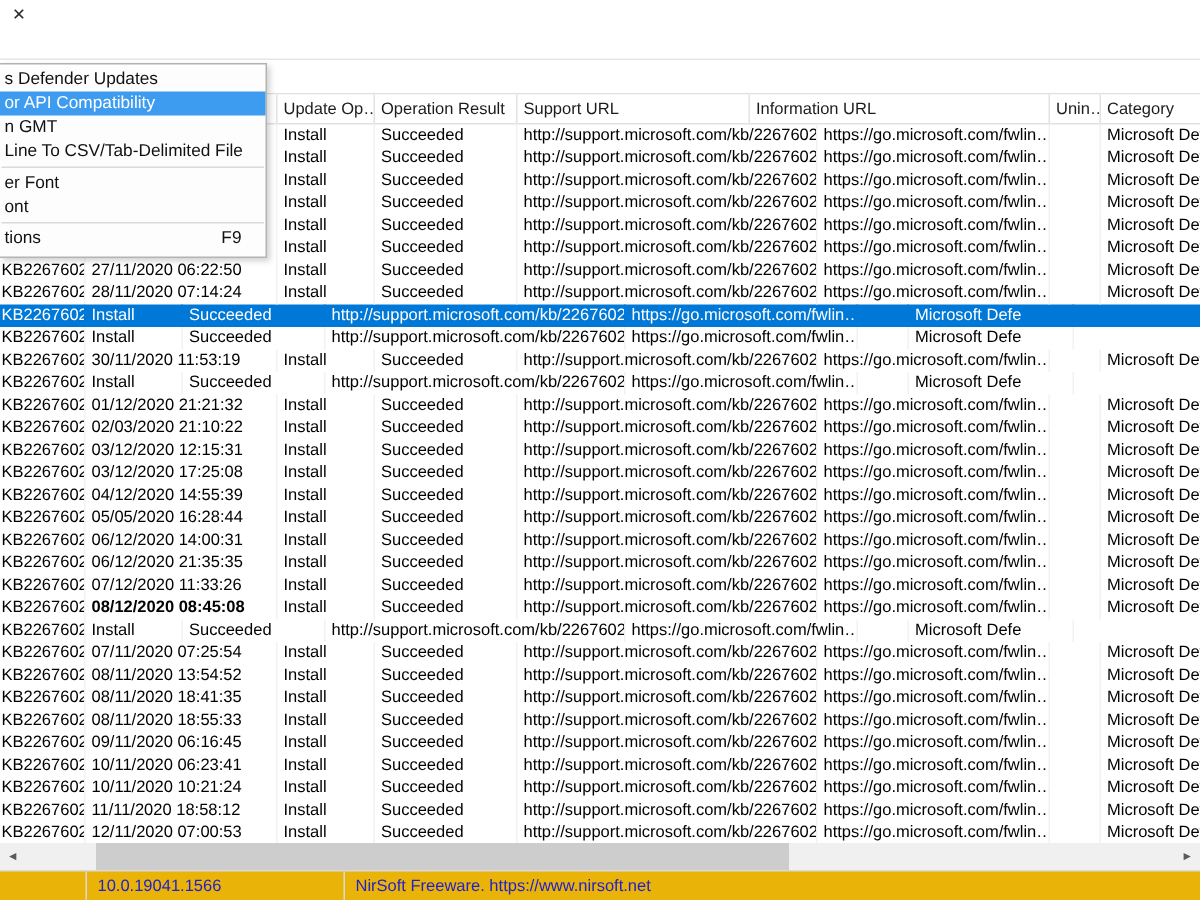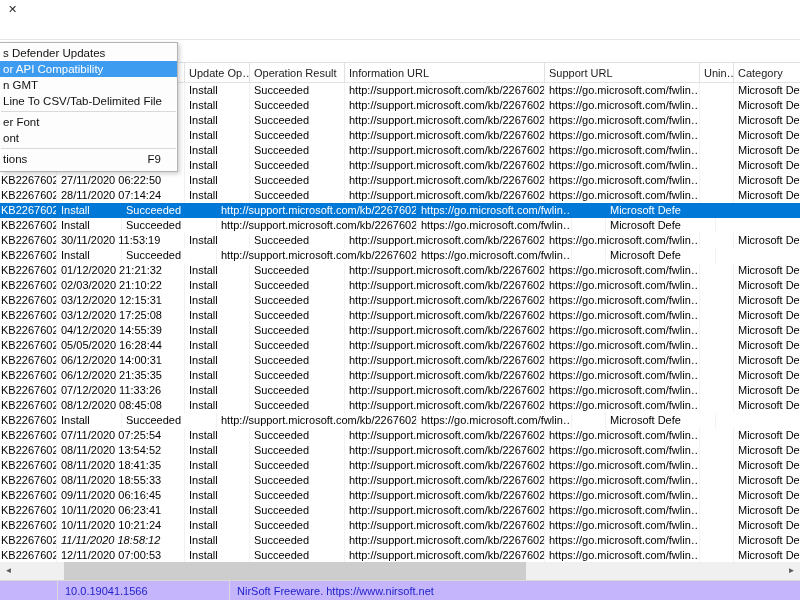--- a/index.html
+++ b/index.html
@@ -38,21 +38,21 @@
   .menu-shortcut { margin-right:14px; }
 
   
   .hscroll { position:absolute; top:562px; left:0; width:800px; height:18px; background:#f0f0f0; }
   .hs-arrow { position:absolute; top:0; width:17px; height:18px; color:#5a5a5a; font-size:8px; text-align:center; line-height:18px; }
   .hs-left { left:0; }
   .hs-right { right:0; }
   .hs-thumb { position:absolute; left:64px; top:0; width:462px; height:18px; background:#cdcdcd; }
 
   
-  .statusbar { position:absolute; top:580px; left:0; width:800px; height:20px; background:#c4b5fd;
+  .statusbar { position:absolute; top:580px; left:0; width:800px; height:20px; background:#eab308;
                border-top:1px solid #d9d9d9; display:flex; }
   .sb-panel { border-right:1px solid #d9d9d9; padding:4px 7px 0 7px; white-space:nowrap; overflow:hidden; }
   .sb-p1 { width:58px; }
   .sb-p2 { width:172px; }
   .sb-p3 { flex:1; border-right:none; }
   .sb-text { color:#2222cc; }
 </style>
 </head>
 <body>
 
@@ -61,22 +61,22 @@
   <div class="topbar">
     <span class="corner-glyph">✕</span>
   </div>
 
   <div class="listview">
     <div class="lv-header" id="lvHeader">
         <div class="hcell" style="width: 57px;"></div>
         <div class="hcell" style="width: 128px;"></div>
         <div class="hcell" style="width: 65px;">Update Op…</div>
         <div class="hcell" style="width: 95px;">Operation Result</div>
+        <div class="hcell" style="width: 155px;">Support URL</div>
         <div class="hcell" style="width: 200px;">Information URL</div>
-        <div class="hcell" style="width: 155px;">Support URL</div>
         <div class="hcell" style="width: 34px;">Unin…</div>
         <div class="hcell" style="width: 110px;">Category</div>
       </div>
     <div class="lv-body" id="lvBody">
         <div class="lv-row">
           <div class="cell" style="width: 57px;"></div>
           <div class="cell" style="width: 128px;"></div>
           <div class="cell" style="width: 65px;">Install</div>
           <div class="cell" style="width: 95px;">Succeeded</div>
           <div class="cell" style="width: 200px;">http://support.microsoft.com/kb/2267602</div>
@@ -276,21 +276,21 @@
           <div class="cell" style="width: 128px;">07/12/2020 11:33:26</div>
           <div class="cell" style="width: 65px;">Install</div>
           <div class="cell" style="width: 95px;">Succeeded</div>
           <div class="cell" style="width: 200px;">http://support.microsoft.com/kb/2267602</div>
           <div class="cell" style="width: 155px;">https://go.microsoft.com/fwlin…</div>
           <div class="cell" style="width: 34px;"></div>
           <div class="cell" style="width: 110px;">Microsoft Defe</div>
         </div>
         <div class="lv-row">
           <div class="cell" style="width: 57px;">KB2267602</div>
-          <div class="cell" style="width: 128px;">08/12/2020 08:45:08</div>
+          <div class="cell" style="width: 128px; font-weight: bold;">08/12/2020 08:45:08</div>
           <div class="cell" style="width: 65px;">Install</div>
           <div class="cell" style="width: 95px;">Succeeded</div>
           <div class="cell" style="width: 200px;">http://support.microsoft.com/kb/2267602</div>
           <div class="cell" style="width: 155px;">https://go.microsoft.com/fwlin…</div>
           <div class="cell" style="width: 34px;"></div>
           <div class="cell" style="width: 110px;">Microsoft Defe</div>
         </div>
         <div class="lv-row">
           <div class="cell" style="width: 57px;">KB2267602</div>
           <div class="cell" style="width: 65px;">Install</div>
@@ -365,21 +365,21 @@
           <div class="cell" style="width: 128px;">10/11/2020 10:21:24</div>
           <div class="cell" style="width: 65px;">Install</div>
           <div class="cell" style="width: 95px;">Succeeded</div>
           <div class="cell" style="width: 200px;">http://support.microsoft.com/kb/2267602</div>
           <div class="cell" style="width: 155px;">https://go.microsoft.com/fwlin…</div>
           <div class="cell" style="width: 34px;"></div>
           <div class="cell" style="width: 110px;">Microsoft Defe</div>
         </div>
         <div class="lv-row">
           <div class="cell" style="width: 57px;">KB2267602</div>
-          <div class="cell" style="width: 128px; font-style: italic;">11/11/2020 18:58:12</div>
+          <div class="cell" style="width: 128px;">11/11/2020 18:58:12</div>
           <div class="cell" style="width: 65px;">Install</div>
           <div class="cell" style="width: 95px;">Succeeded</div>
           <div class="cell" style="width: 200px;">http://support.microsoft.com/kb/2267602</div>
           <div class="cell" style="width: 155px;">https://go.microsoft.com/fwlin…</div>
           <div class="cell" style="width: 34px;"></div>
           <div class="cell" style="width: 110px;">Microsoft Defe</div>
         </div>
         <div class="lv-row">
           <div class="cell" style="width: 57px;">KB2267602</div>
           <div class="cell" style="width: 128px;">12/11/2020 07:00:53</div>

